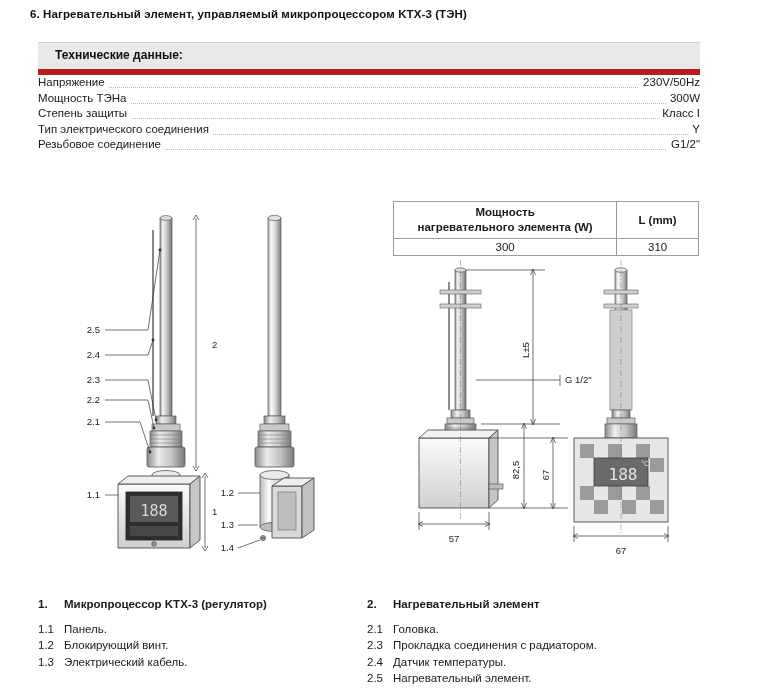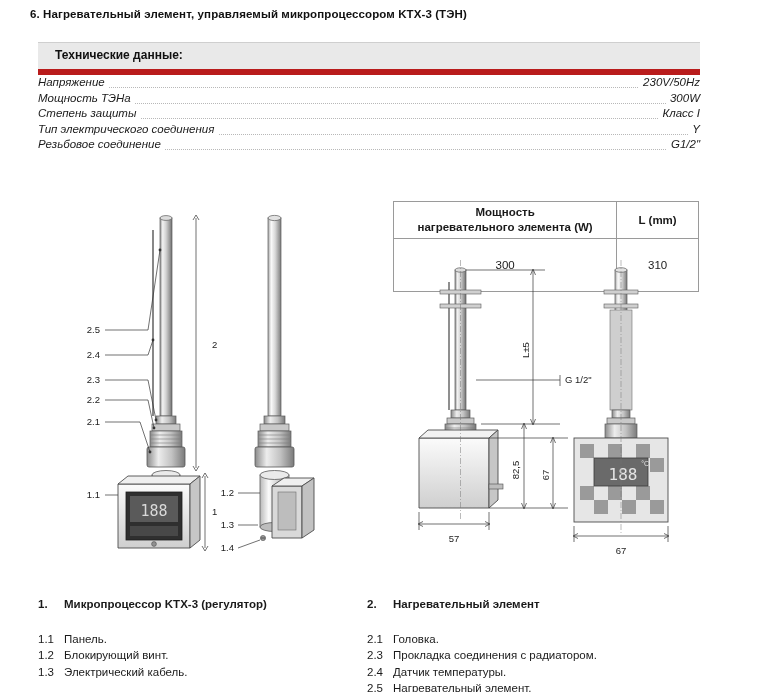--- a/index.html
+++ b/index.html
@@ -47,21 +47,20 @@
     font-size: 12px;
     font-weight: bold;
     color: #111;
   }
   
   .spec-list {
     position: absolute;
     left: 38px;
     top: 76px;
     width: 662px;
-    font-style: italic;
   }
   .spec-row {
     position: relative;
     height: 15.5px;
     font-size: 11.5px;
     color: #1a1a1a;
   }
   .spec-row .name {
     position: absolute;
     left: 0;
@@ -101,21 +100,21 @@
     border: 1px solid #9a9a9a;
     text-align: center;
     color: #1a1a1a;
   }
   .power-table th {
     font-weight: bold;
     padding: 3px 4px;
     line-height: 15px;
   }
   .power-table td {
-    padding: 20px 4px;
+    padding: 2px 4px;
     font-weight: normal;
     margin-top: 9px;
   }
   .power-table .col-w { width: 228px; }
   .power-table .col-l { width: 78px; }
   
   .figure-area {
     position: absolute;
     left: 0;
     top: 190px;
@@ -132,21 +131,21 @@
     position: absolute;
     top: 596px;
     font-size: 11.5px;
     color: #1a1a1a;
     line-height: 16.5px;
   }
   .legend.left { left: 38px; width: 320px; }
   .legend.right { left: 367px; width: 360px; }
   .legend .head {
     font-weight: bold;
-    margin-bottom: 18px;
+    margin-bottom: 8px;
   }
   .legend .head .num {
     display: inline-block;
     width: 26px;
   }
   .legend .item .num {
     display: inline-block;
     width: 26px;
   }
   .lcd-digits {

